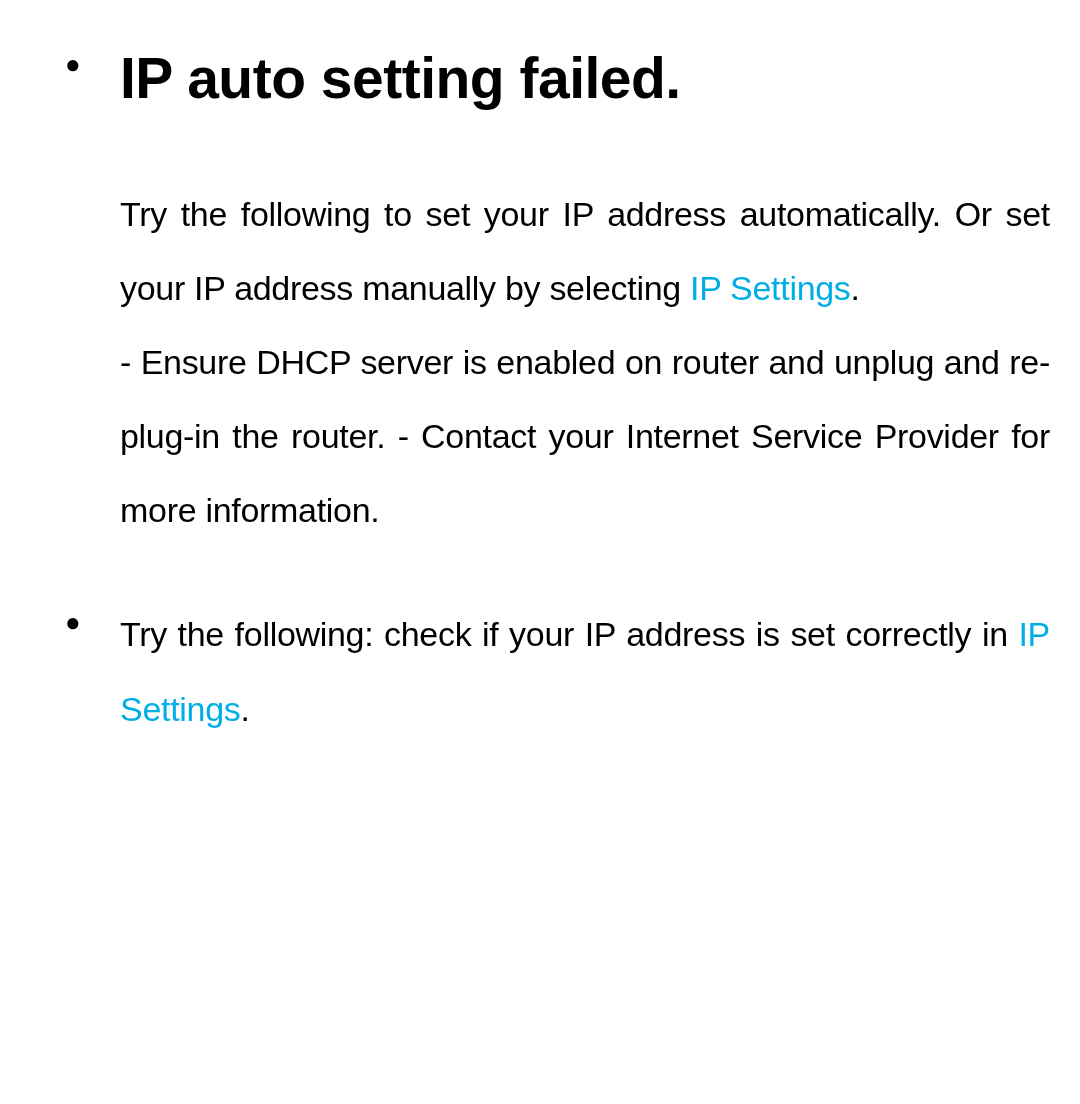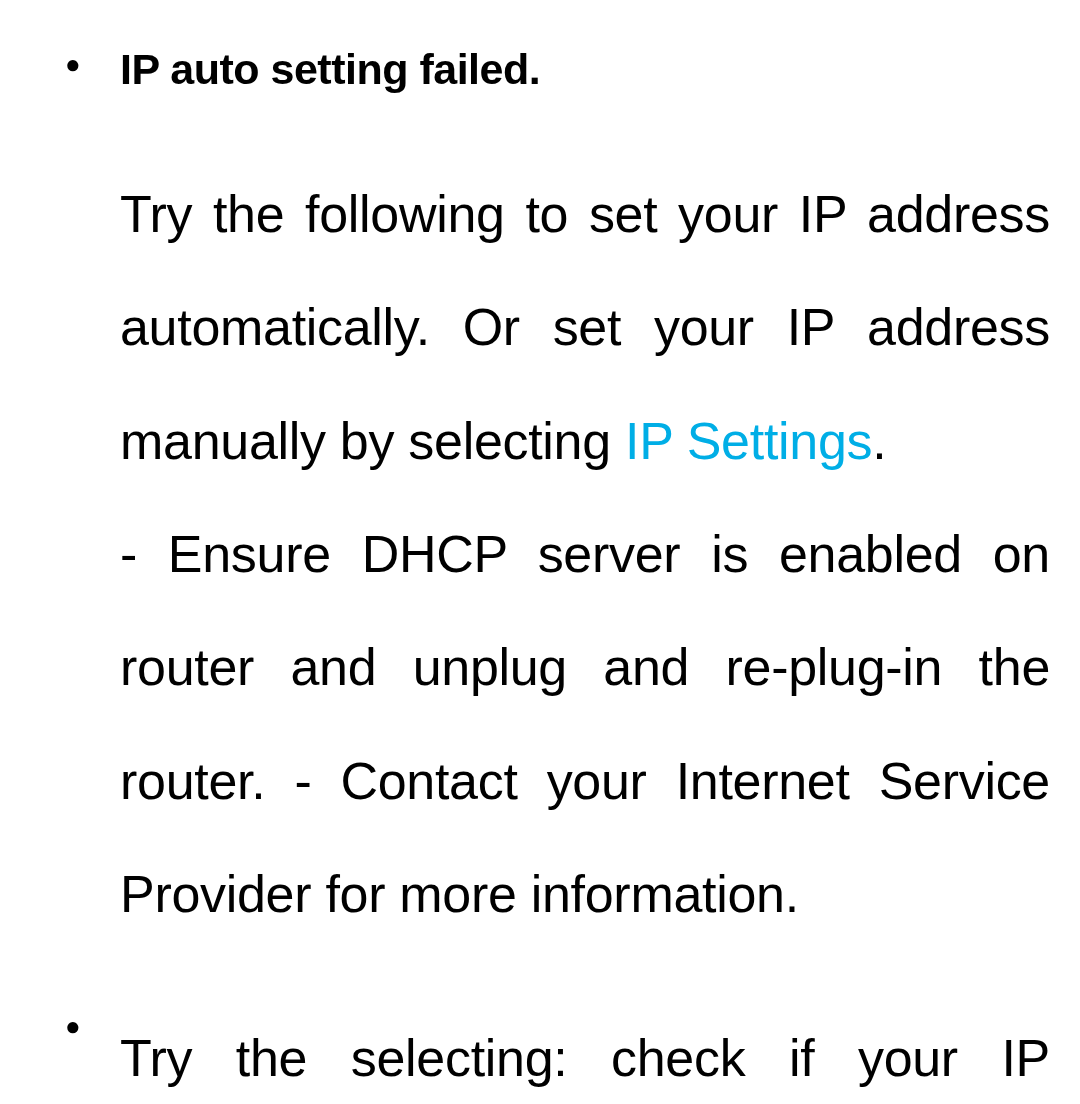--- a/index.html
+++ b/index.html
@@ -26,28 +26,28 @@
     }
     li::before {
       content: "●";
       position: absolute;
       left: 35px;
       top: 0.35em;
       font-size: 26px;
       color: #000;
     }
     .item-title {
-      font-size: 43px;
+      font-size: 57px;
       font-weight: 700;
       line-height: 1.35;
       letter-spacing: -0.5px;
       margin-bottom: 60px;
     }
     .item-body {
-      font-size: 52px;
+      font-size: 34px;
       font-weight: 400;
       line-height: 2.18;
       letter-spacing: -0.3px;
       text-align: justify;
       text-justify: inter-word;
       color: #000;
     }
     .link {
       color: #00aee6;
     }
@@ -58,16 +58,16 @@
 <ul>
   <li>
     <div class="item-title">IP auto setting failed.</div>
     <div class="item-body">
       <span>Try the following to set your IP address automatically. Or set your IP address manually by selecting </span><span class="link">IP Settings</span><span>.</span><br>
       <span>- Ensure DHCP server is enabled on router and unplug and re-plug-in the router.  - Contact your Internet Service Provider for more information.</span>
     </div>
   </li>
   <li>
     <div class="item-body">
-      <span>Try the selecting: check if your IP address is set correctly in </span><span class="link">IP Settings</span><span>.</span>
+      <span>Try the following: check if your IP address is set correctly in </span><span class="link">IP Settings</span><span>.</span>
     </div>
   </li>
 </ul>
 
 </body></html>

